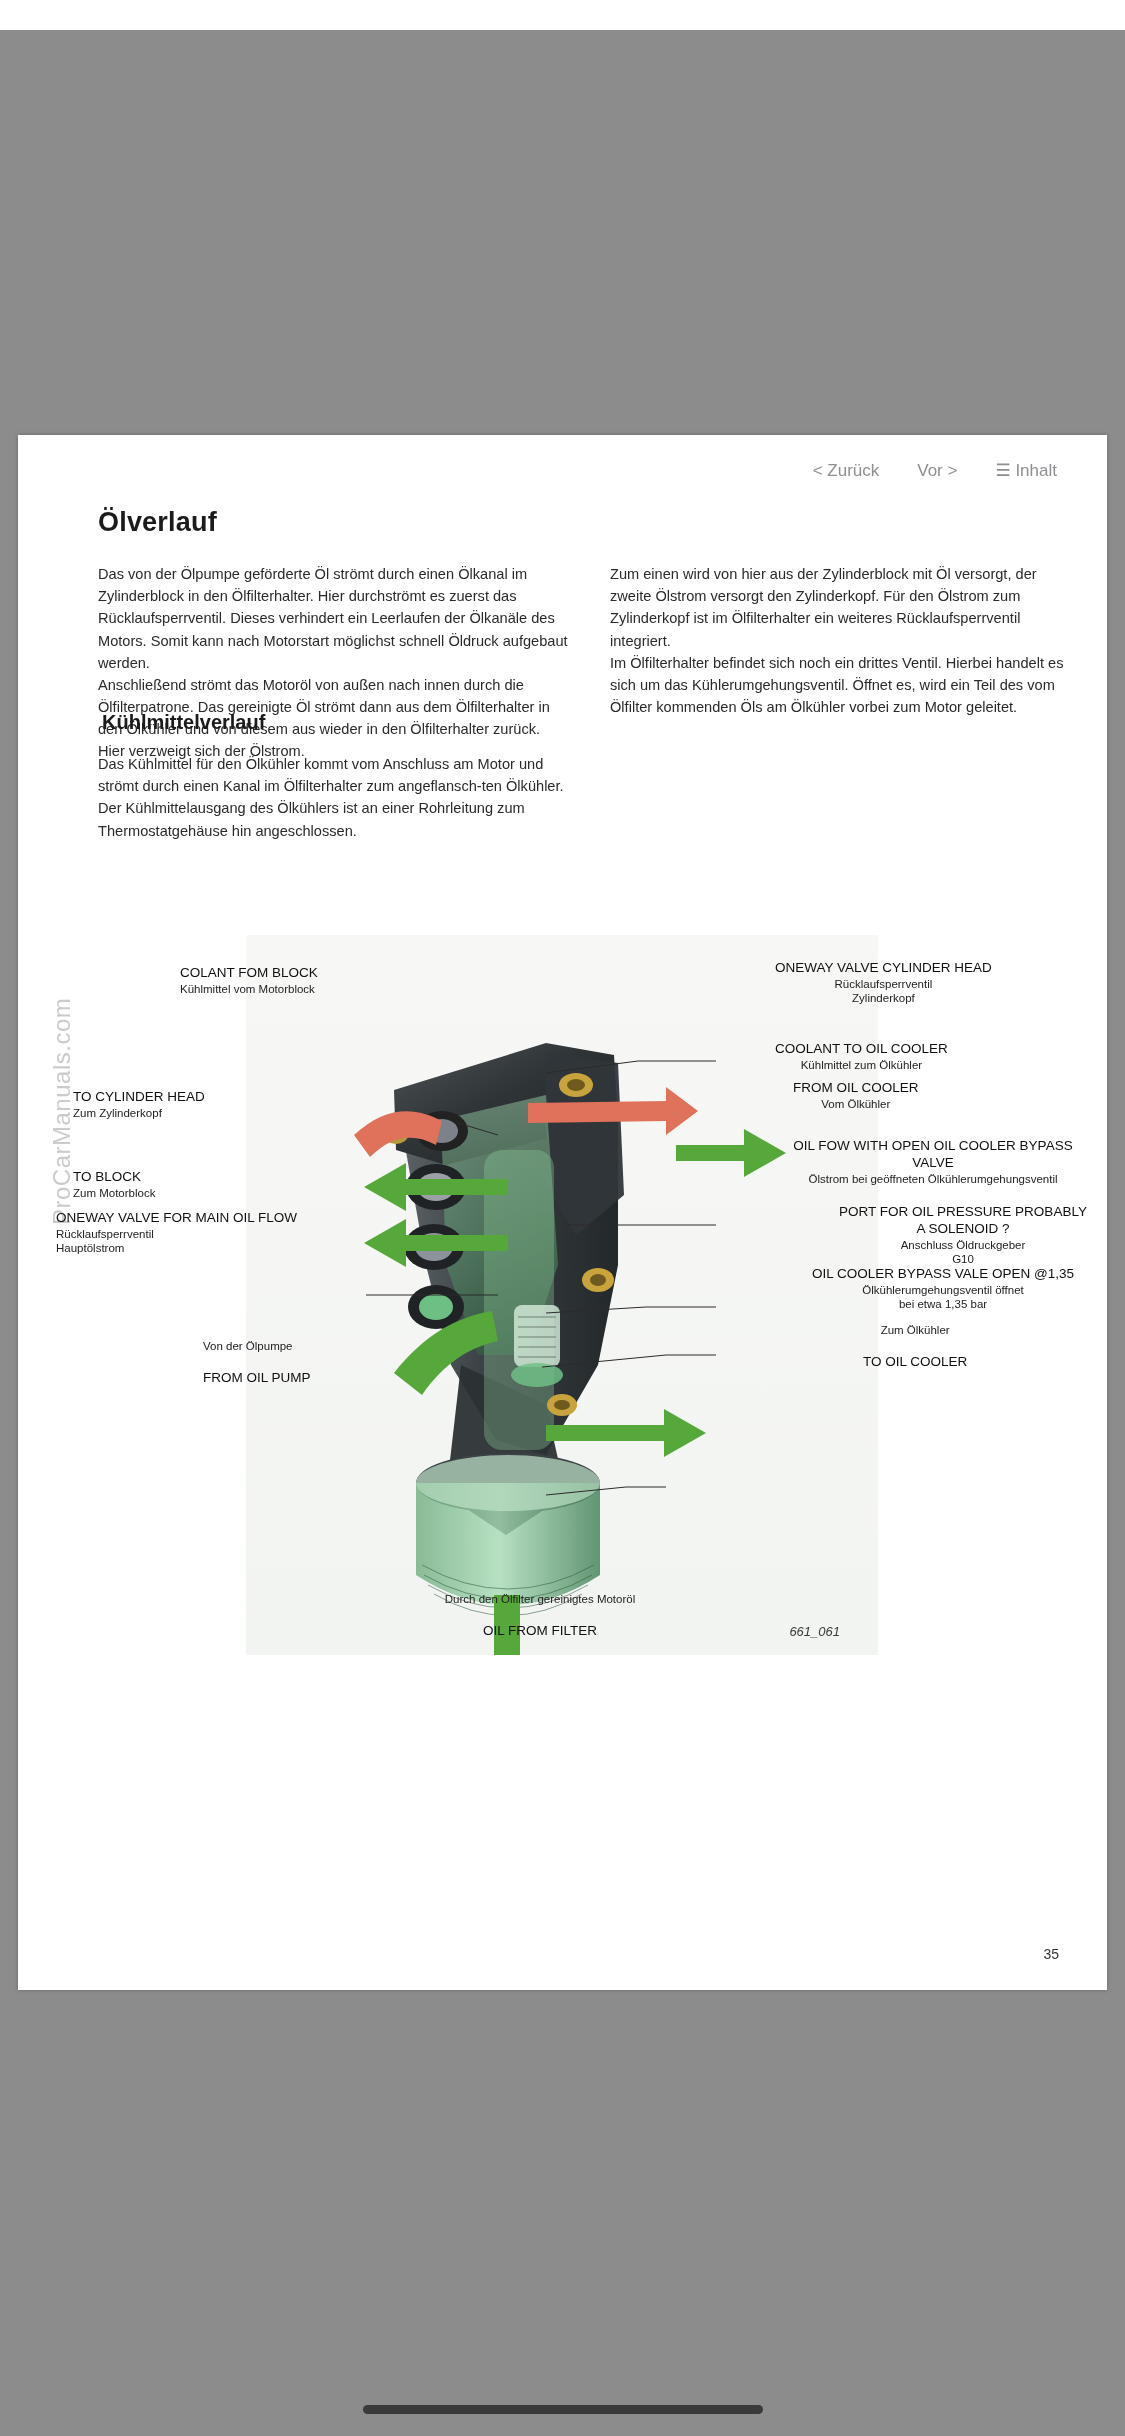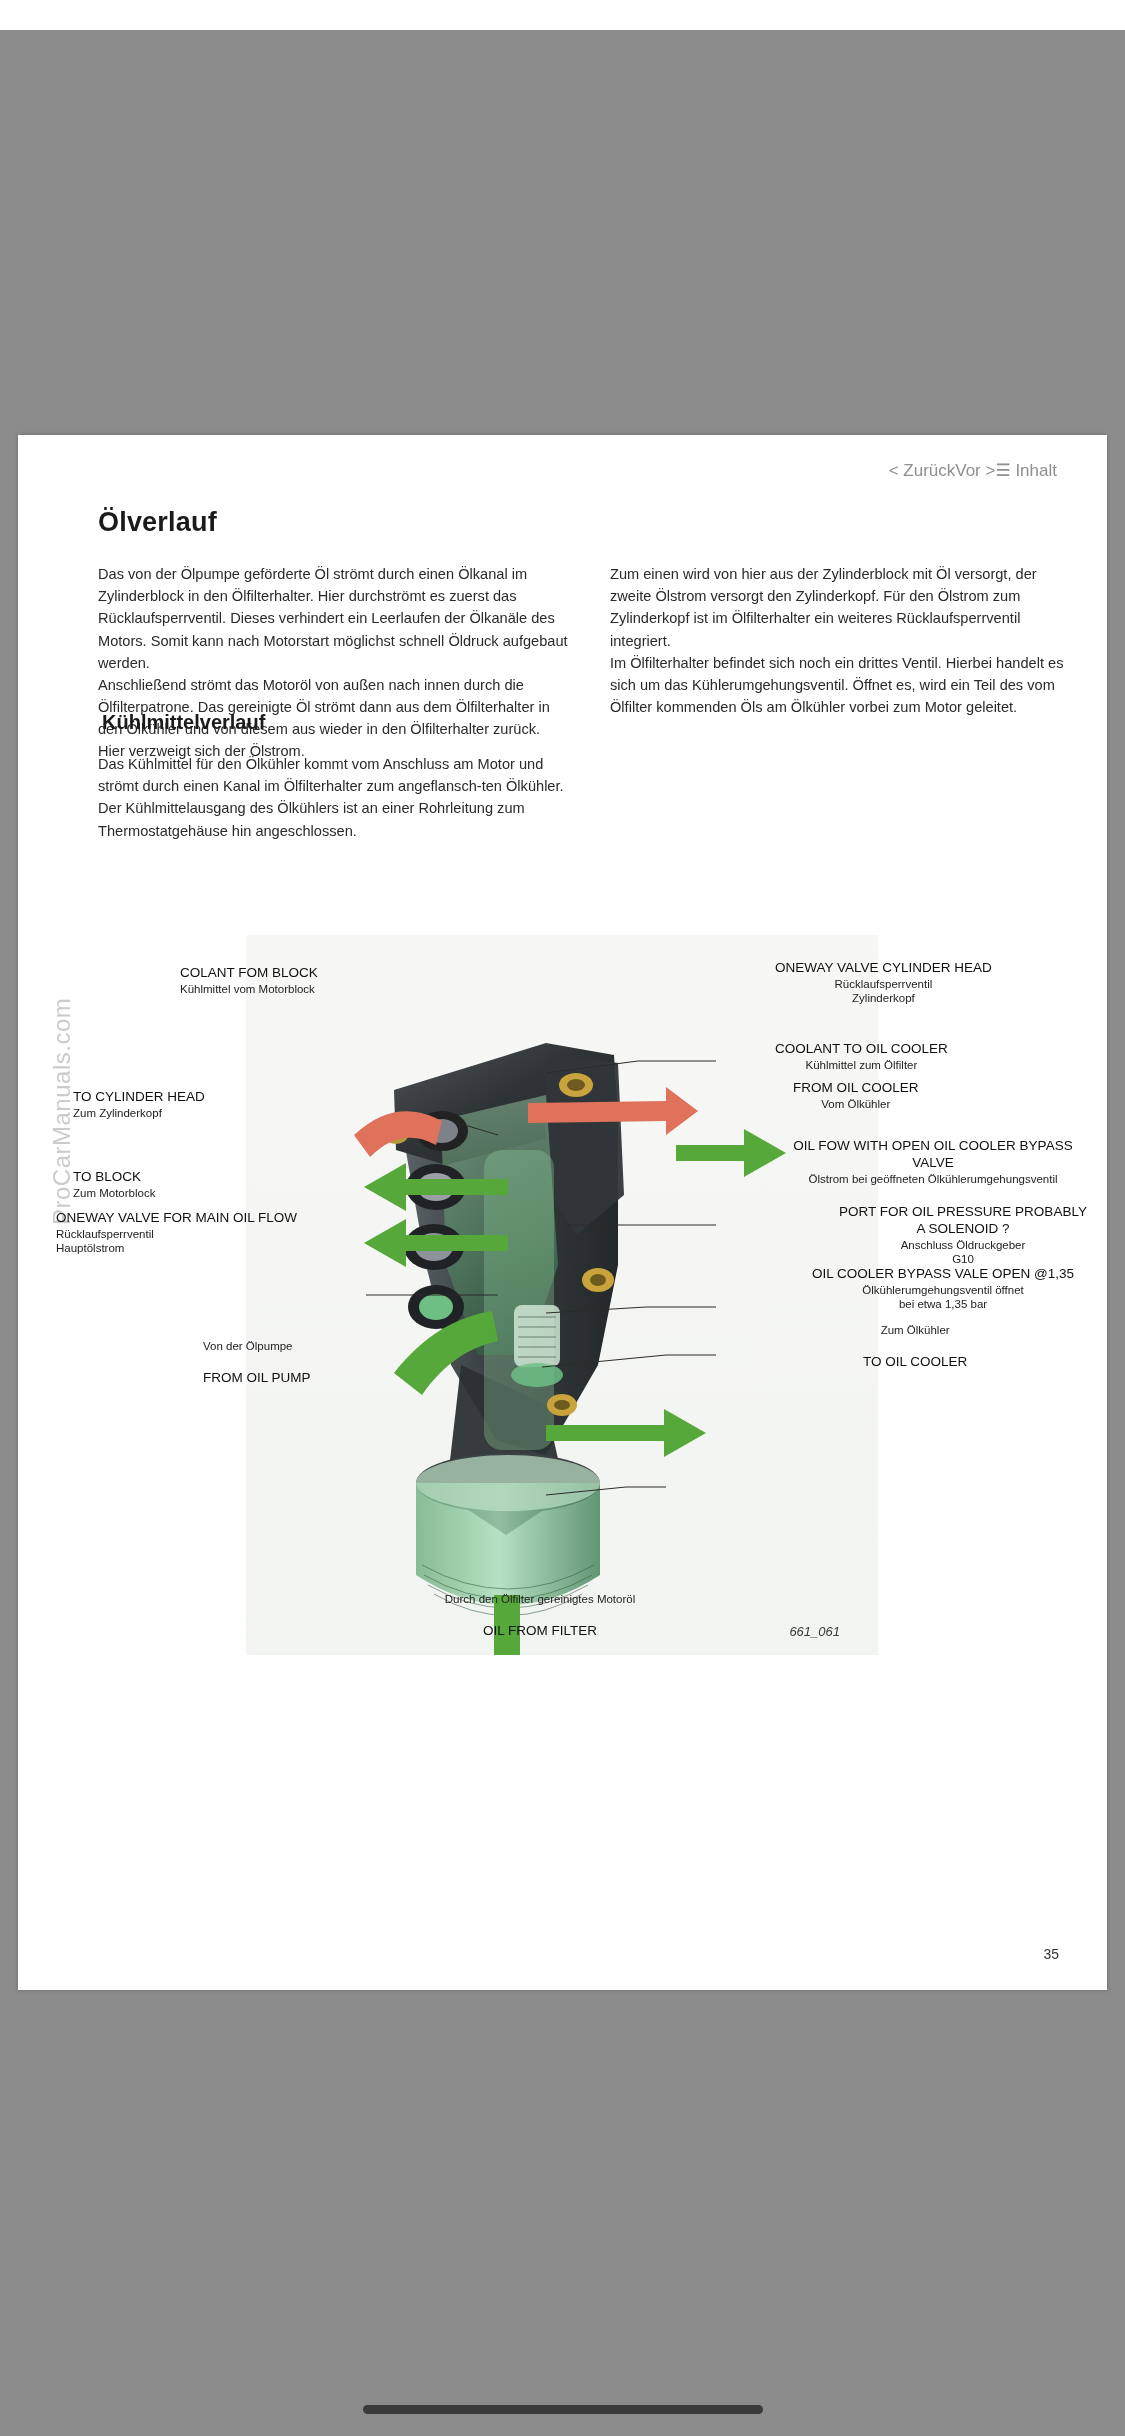--- a/index.html
+++ b/index.html
@@ -38,20 +38,21 @@
     width: 100%;
     height: 100%;
   }
   
   .docnav {
     position: absolute;
     top: 25px;
     right: 50px;
     display: flex;
     align-items: center;
+    gap: 38px;
     font-size: 17px;
     color: #8d8f92;
   }
   .docnav span { white-space: nowrap; }
 
   h1.title {
     position: absolute;
     left: 80px;
     top: 72px;
     margin: 0;
@@ -282,21 +283,21 @@
       </div>
 
       <div class="label lbl-right" style="left:757px; top:508px;">
         <span class="en">ONEWAY VALVE CYLINDER HEAD</span>
         <span class="de">Rücklaufsperrventil
 Zylinderkopf</span>
       </div>
 
       <div class="label lbl-right" style="left:757px; top:589px;">
         <span class="en">COOLANT TO OIL COOLER</span>
-        <span class="de">Kühlmittel zum Ölfilter</span>
+        <span class="de">Kühlmittel zum Ölkühler</span>
       </div>
 
       <div class="label lbl-right" style="left:775px; top:628px;">
         <span class="en">FROM OIL COOLER</span>
         <span class="de">Vom Ölkühler</span>
       </div>
 
       <div class="label lbl-left" style="left:55px; top:637px;">
         <span class="en">TO CYLINDER HEAD</span>
         <span class="de">Zum Zylinderkopf</span>

